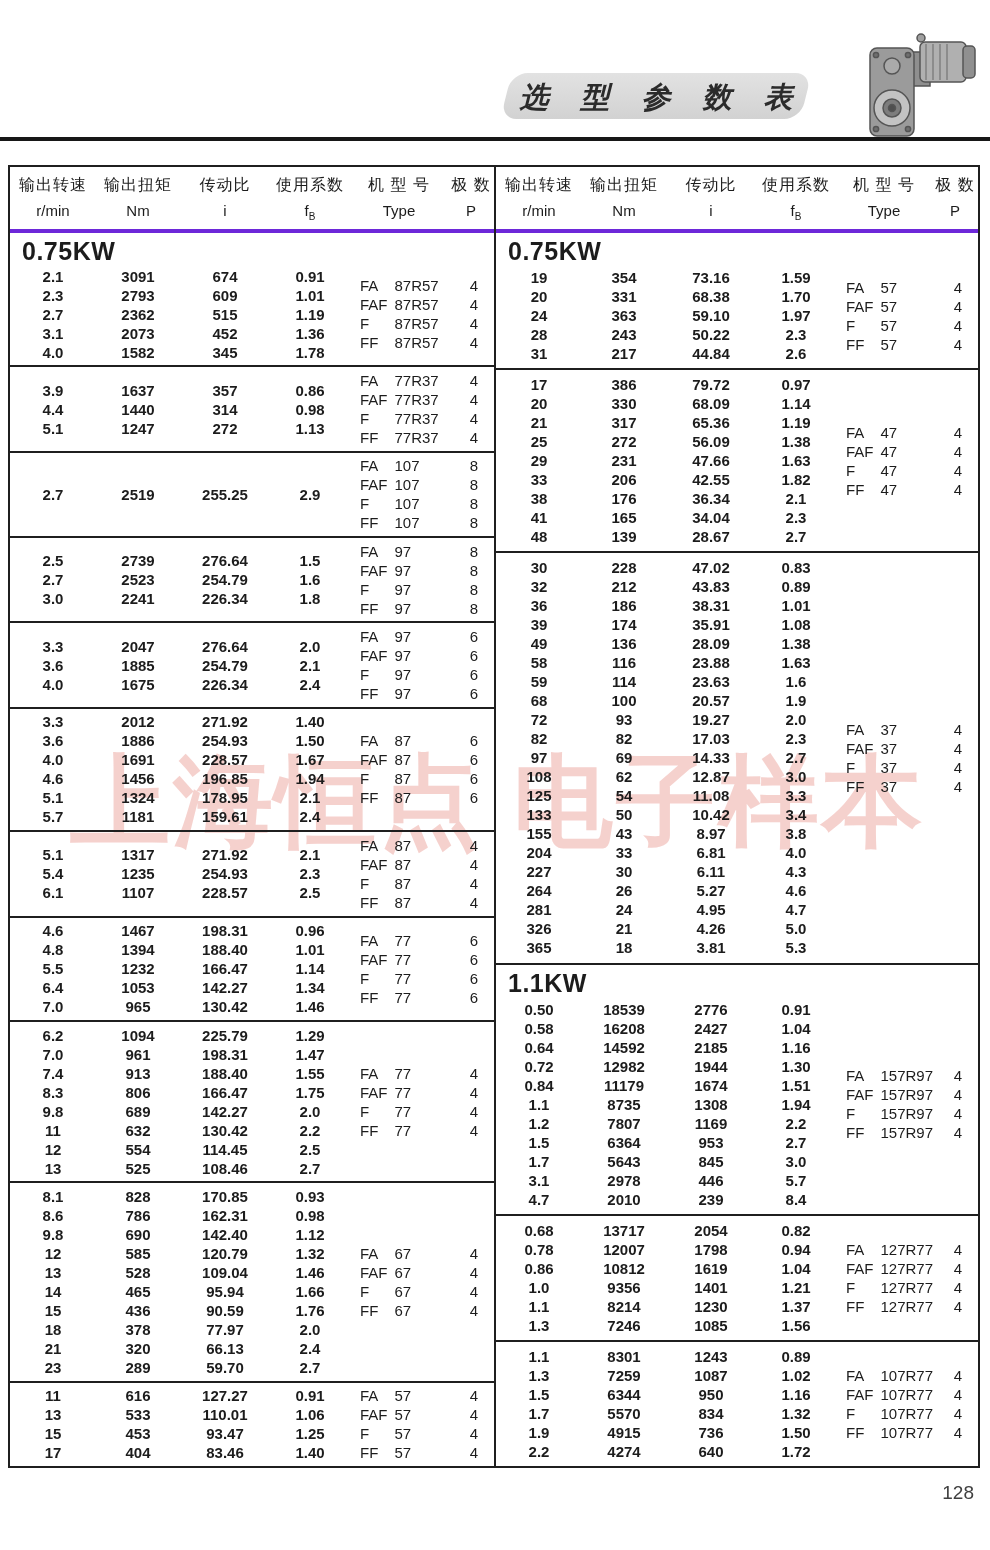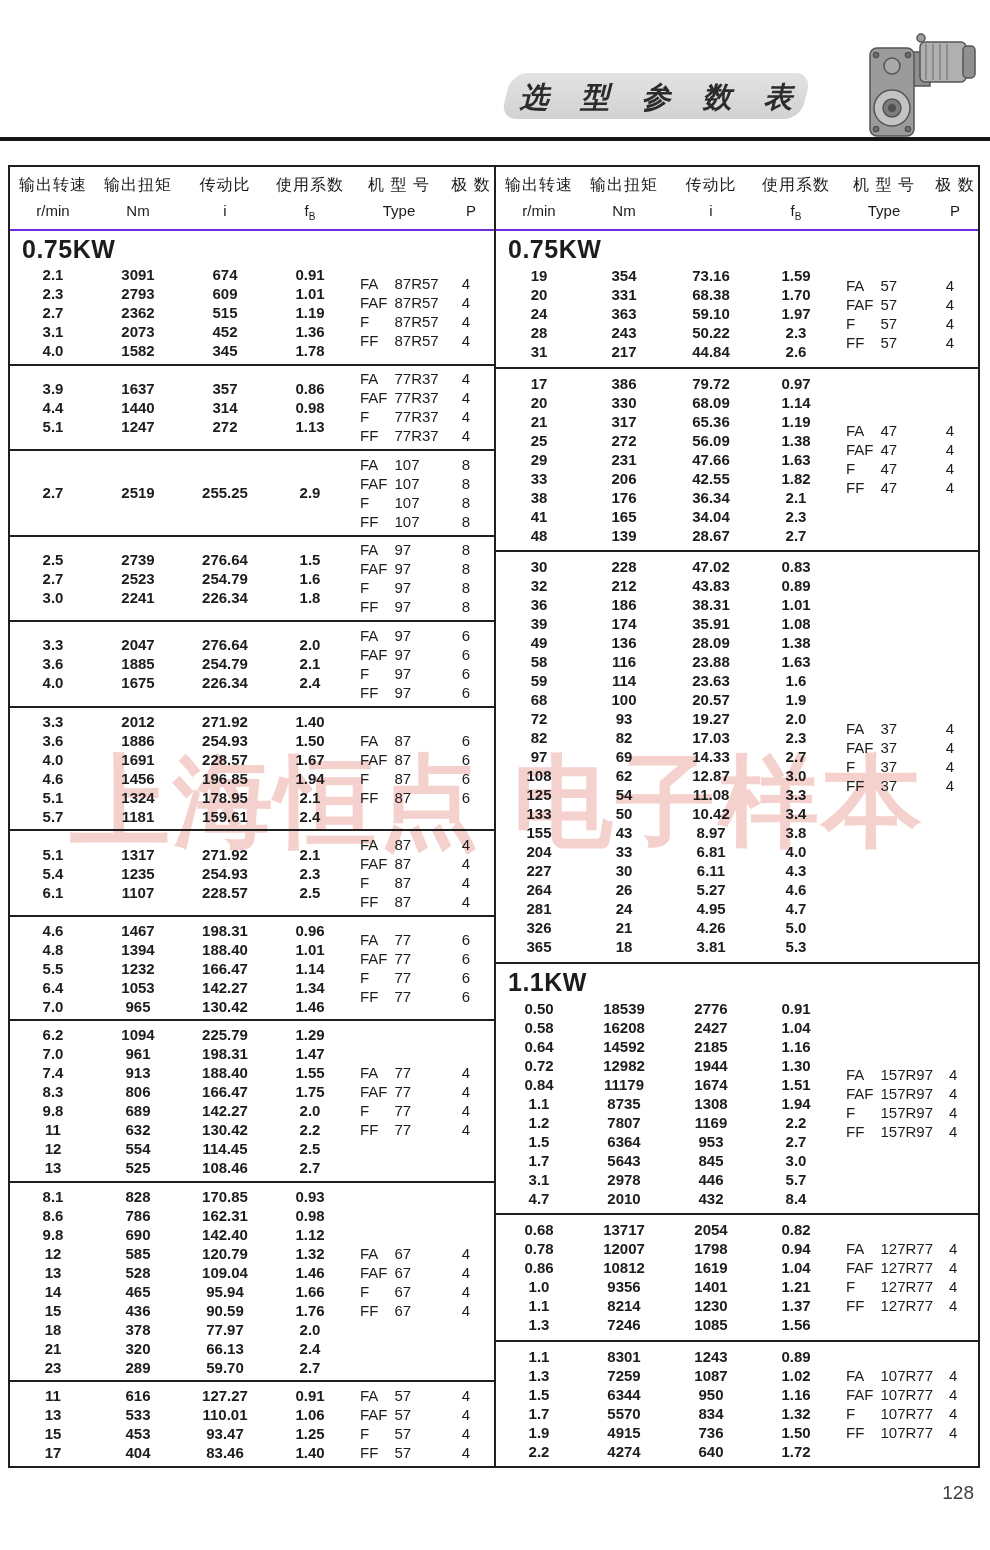--- a/index.html
+++ b/index.html
@@ -29,21 +29,21 @@
   }
   
   .sel-table{
     position:absolute;left:8px;top:165px;width:972px;height:1303px;
     border:2px solid #1f1f1f;display:flex;z-index:1;background:transparent;
     box-sizing:border-box;
   }
   .half{width:50%;display:flex;flex-direction:column;box-sizing:border-box;min-width:0;}
   .half+.half{border-left:2px solid #1f1f1f;}
   .half-header{
-    height:62px;flex:0 0 62px;border-bottom:2px solid #6d28d9;
+    height:62px;flex:0 0 62px;border-bottom:4px solid #6d28d9;
     display:flex;flex-direction:column;justify-content:center;gap:6px;
   }
   .hrow{display:flex;}
   .hnums{width:340px;display:grid;grid-template-columns:86px 84px 90px 80px;}
   .hcell{text-align:center;font-size:16px;letter-spacing:1px;white-space:nowrap;}
   .hunit{font-size:15px;letter-spacing:0;}
   .htypes{flex:1;display:flex;}
   .htname{flex:1;text-align:center;}
   .htpole{width:46px;text-align:center;}
   sub.fsub{font-size:10px;}
@@ -55,21 +55,21 @@
   }
   .block.first{border-top:none;}
   .power-title{
     font-size:25px;font-weight:bold;line-height:30px;padding-left:12px;
     align-self:flex-start;letter-spacing:0.5px;
   }
   .brow{display:flex;align-items:center;width:100%;flex:1;min-height:0;}
   .nums{width:340px;font-weight:bold;}
   .row{display:grid;grid-template-columns:86px 84px 90px 80px;line-height:19px;}
   .cell{text-align:center;font-size:15px;white-space:nowrap;}
-  .types{flex:1;display:flex;flex-direction:column;justify-content:center;padding-right:8px;}
+  .types{flex:1;display:flex;flex-direction:column;justify-content:center;padding-right:0;}
   .trow{display:flex;line-height:19px;font-size:15px;}
   .tname{flex:1;text-align:left;padding-left:10px;white-space:nowrap;}
   .tprefix{display:inline-block;min-width:2.3em;}
   .tpole{width:40px;text-align:center;}
   .page-number{position:absolute;right:16px;top:1482px;font-size:19px;color:#404040;}
 </style>
 </head>
 <body>
 
 <div class="banner-bg"></div>
@@ -1074,21 +1074,21 @@
               </div>
               <div class="row">
                 <div class="cell">3.1</div>
                 <div class="cell">2978</div>
                 <div class="cell">446</div>
                 <div class="cell">5.7</div>
               </div>
               <div class="row">
                 <div class="cell">4.7</div>
                 <div class="cell">2010</div>
-                <div class="cell">432</div>
+                <div class="cell">239</div>
                 <div class="cell">8.4</div>
               </div>
             </div>
             <div class="types">
               <div class="trow">
                 <span class="tname"><span class="tprefix">FA</span>157R97</span>
                 <span class="tpole">4</span>
               </div>
               <div class="trow">
                 <span class="tname"><span class="tprefix">FAF</span>157R97</span>

